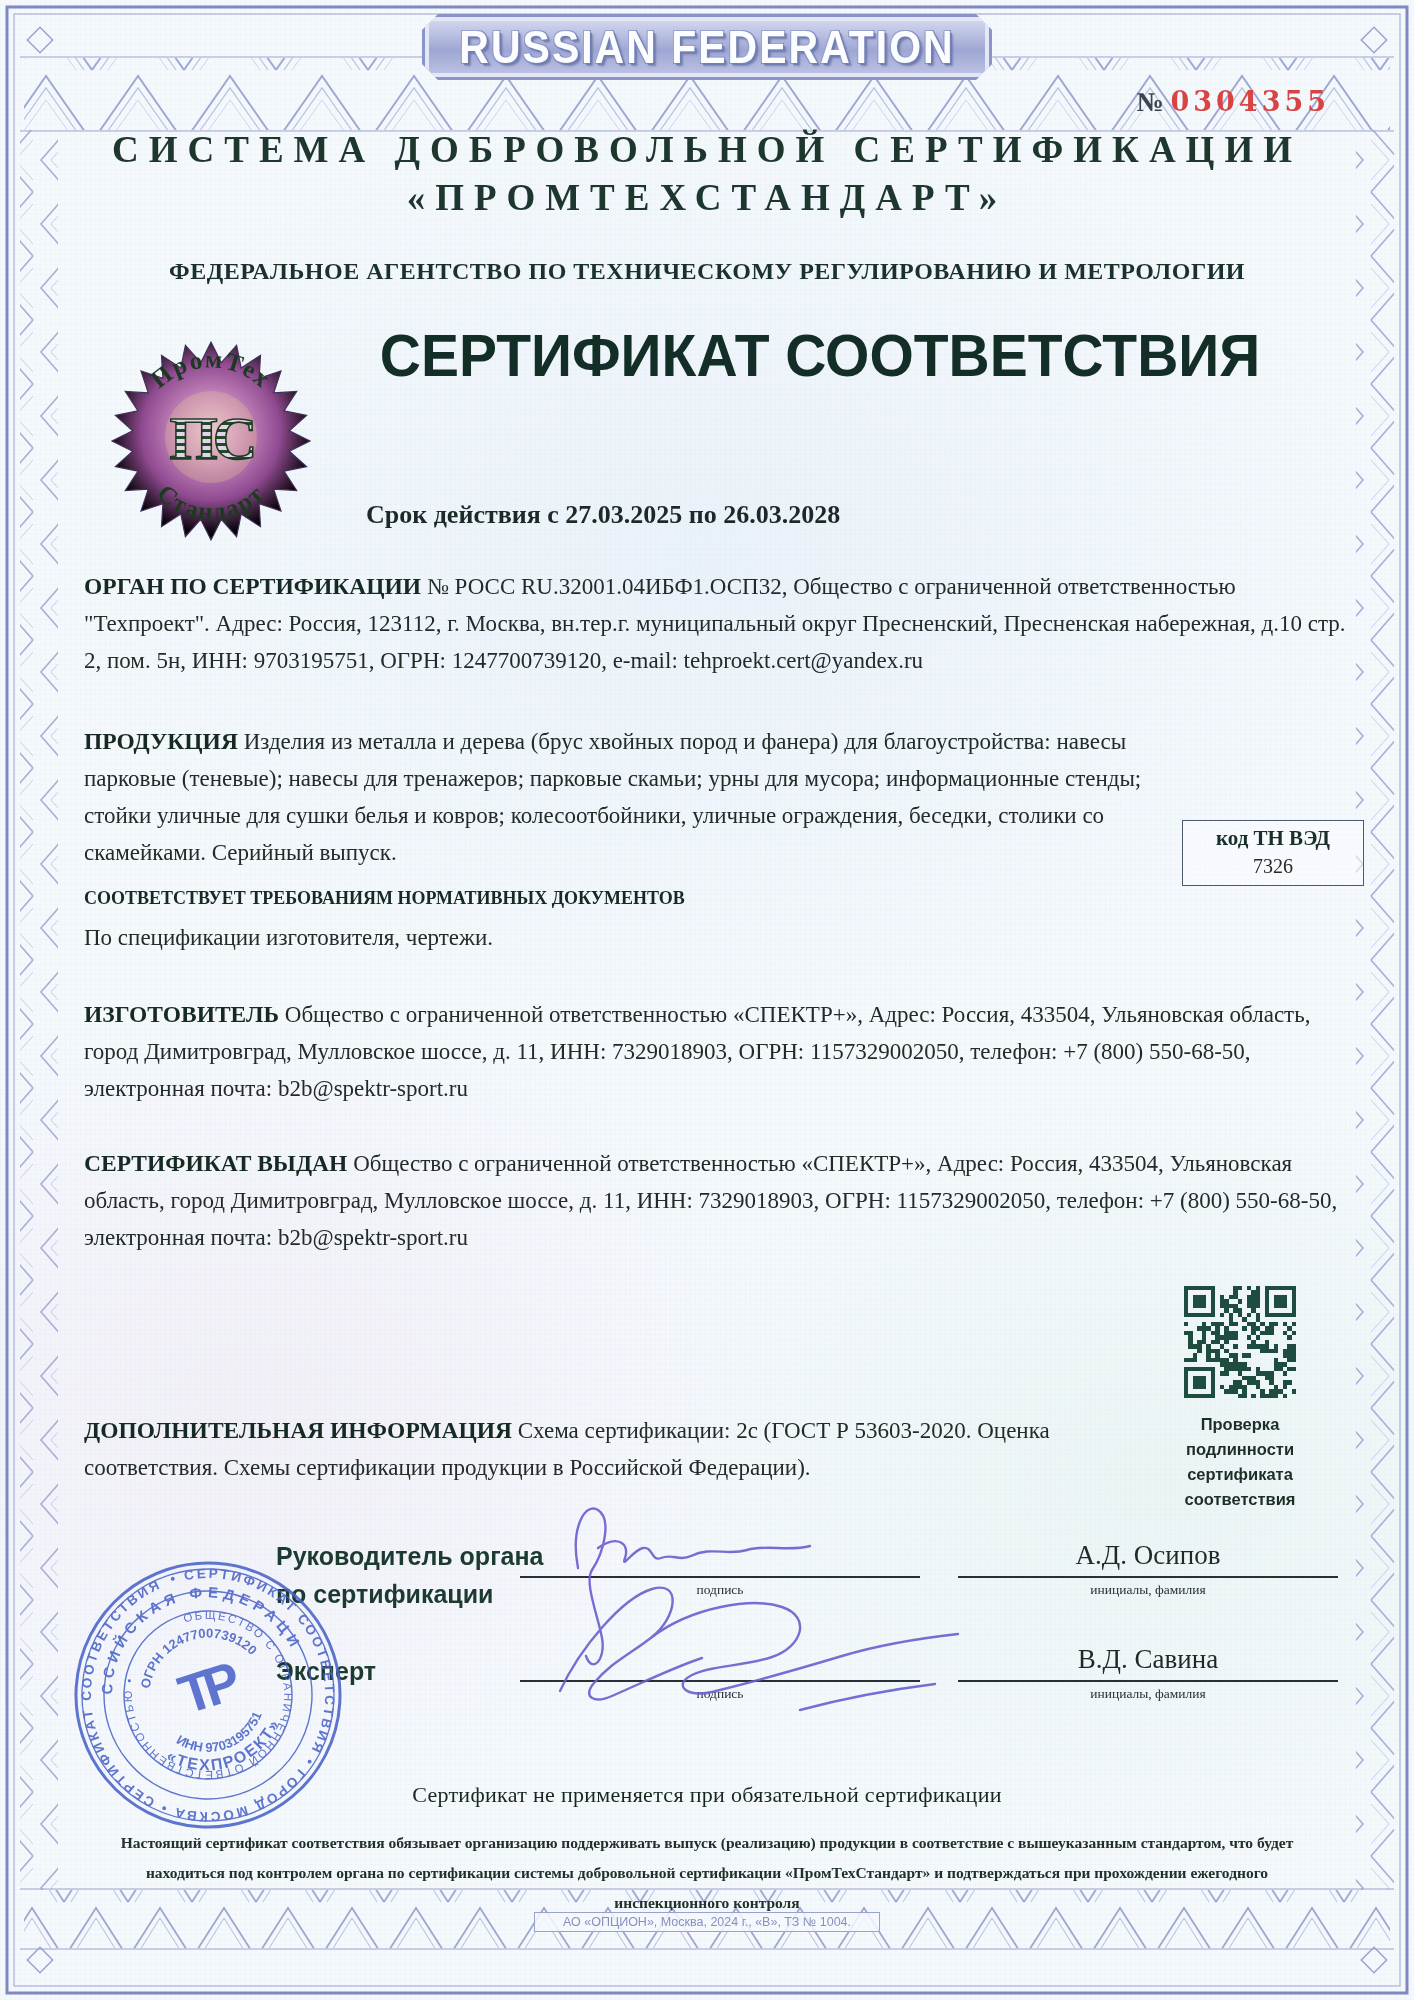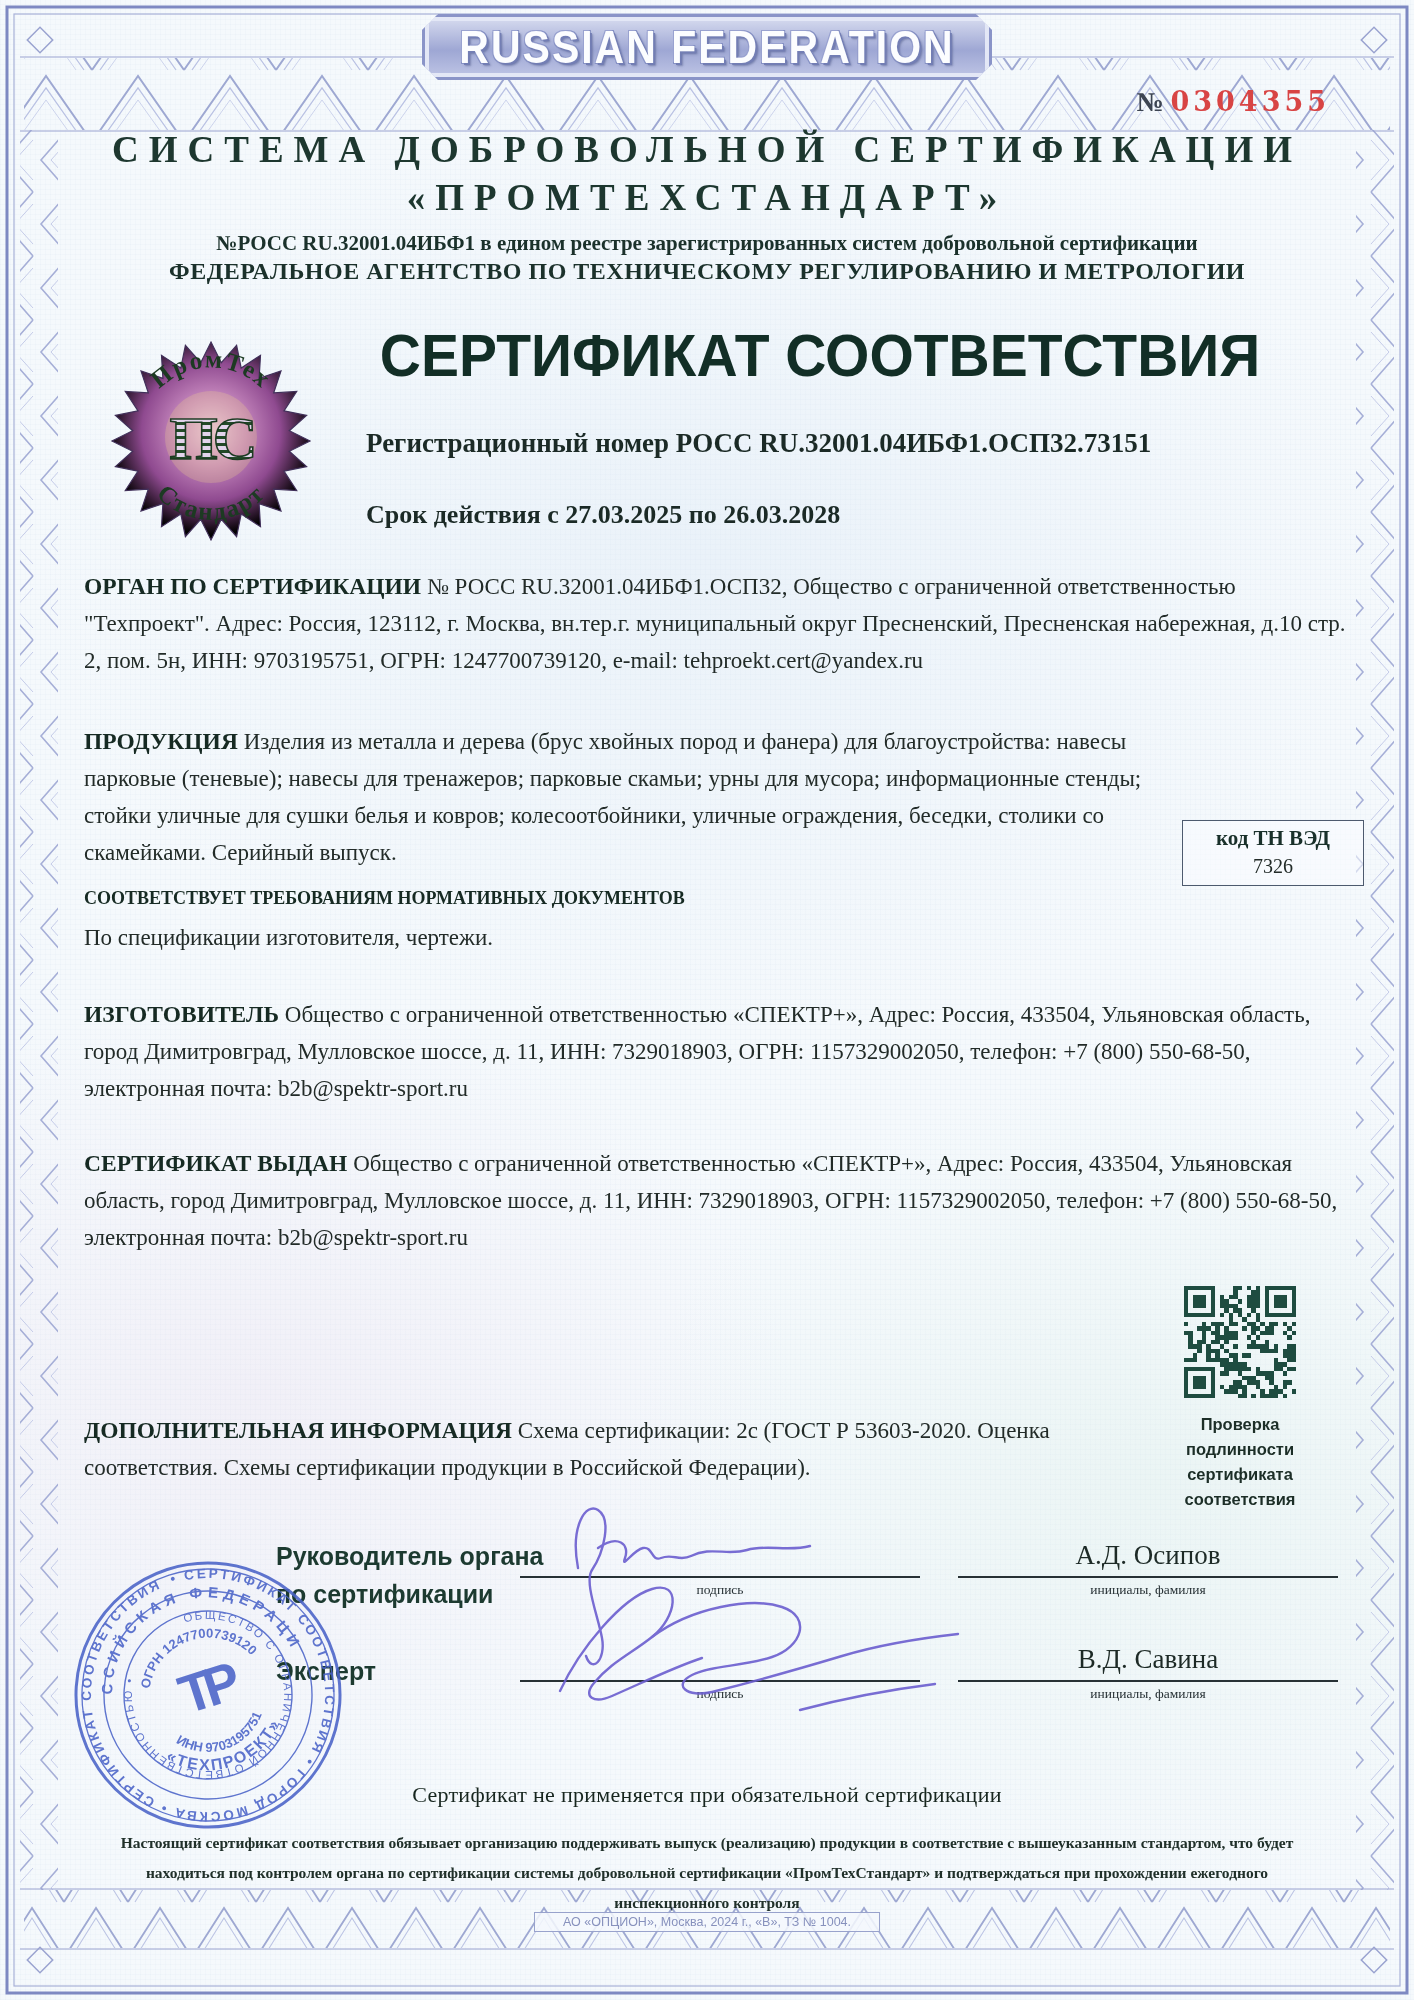--- a/index.html
+++ b/index.html
@@ -106,21 +106,20 @@
     <span>RUSSIAN FEDERATION</span>
   </div>
 
   <div class="abs cert-no">
     <span class="no">№</span>
     <span class="digits">0304355</span>
   </div>
 
   <div class="abs ctr h1">СИСТЕМА ДОБРОВОЛЬНОЙ СЕРТИФИКАЦИИ</div>
   <div class="abs ctr h2">«ПРОМТЕХСТАНДАРТ»</div>
-  <div class="abs ctr h3">№РОСС RU.32001.04ИБФ1 в едином реестре зарегистрированных систем добровольной сертификации</div>
   <div class="abs ctr h4">ФЕДЕРАЛЬНОЕ АГЕНТСТВО ПО ТЕХНИЧЕСКОМУ РЕГУЛИРОВАНИЮ И МЕТРОЛОГИИ</div>
 
   <svg class="abs" style="left:106px;top:336px;" width="210" height="210" viewBox="-105 -105 210 210">
     <defs>
       <radialGradient id="holo" cx="50%" cy="45%" r="70%">
         <stop offset="0%" stop-color="#e8c2df"></stop>
         <stop offset="25%" stop-color="#c587bd"></stop>
         <stop offset="50%" stop-color="#8f4a90"></stop>
         <stop offset="75%" stop-color="#a express65a9e"></stop>
         <stop offset="100%" stop-color="#5e2f62"></stop>
@@ -138,24 +137,20 @@
       <textPath href="#arcTopH" startOffset="50%" text-anchor="middle">ПромТех</textPath>
     </text>
     <text x="0" y="18" text-anchor="middle" font-family="Liberation Serif,serif" font-size="62" font-weight="bold" fill="url(#stripes)" stroke="#1c3a22" stroke-width="1.6" letter-spacing="-5">ПС</text>
     <text font-family="Liberation Serif,serif" font-size="25" font-weight="bold" fill="#1c3a22" letter-spacing="2">
       <textPath href="#arcBotH" startOffset="50%" text-anchor="middle">Стандарт</textPath>
     </text>
   </svg>
 
   <div class="abs title">СЕРТИФИКАТ СООТВЕТСТВИЯ</div>
 
-  <div class="abs reg">
-    <span>Регистрационный номер</span>
-    <span>РОСС RU.32001.04ИБФ1.ОСП32.73151</span>
-  </div>
   <div class="abs validity">Срок действия с 27.03.2025 по 26.03.2028</div>
 
   <p class="abs para authority"><b>ОРГАН ПО СЕРТИФИКАЦИИ</b> <span>№ РОСС RU.32001.04ИБФ1.ОСП32, Общество с ограниченной ответственностью "Техпроект". Адрес: Россия, 123112, г. Москва, вн.тер.г. муниципальный округ Пресненский, Пресненская набережная, д.10 стр. 2, пом. 5н, ИНН: 9703195751, ОГРН: 1247700739120, e-mail: tehproekt.cert@yandex.ru</span></p>
 
   <p class="abs para production"><b>ПРОДУКЦИЯ</b> <span>Изделия из металла и дерева (брус хвойных пород и фанера) для благоустройства: навесы парковые (теневые); навесы для тренажеров; парковые скамьи; урны для мусора; информационные стенды; стойки уличные для сушки белья и ковров; колесоотбойники, уличные ограждения, беседки, столики со скамейками.  Серийный выпуск.</span></p>
 
   <div class="abs codebox" style="top:820px;">
     <div class="l">код ТН ВЭД</div>
     <div class="v">7326</div>
   </div>

